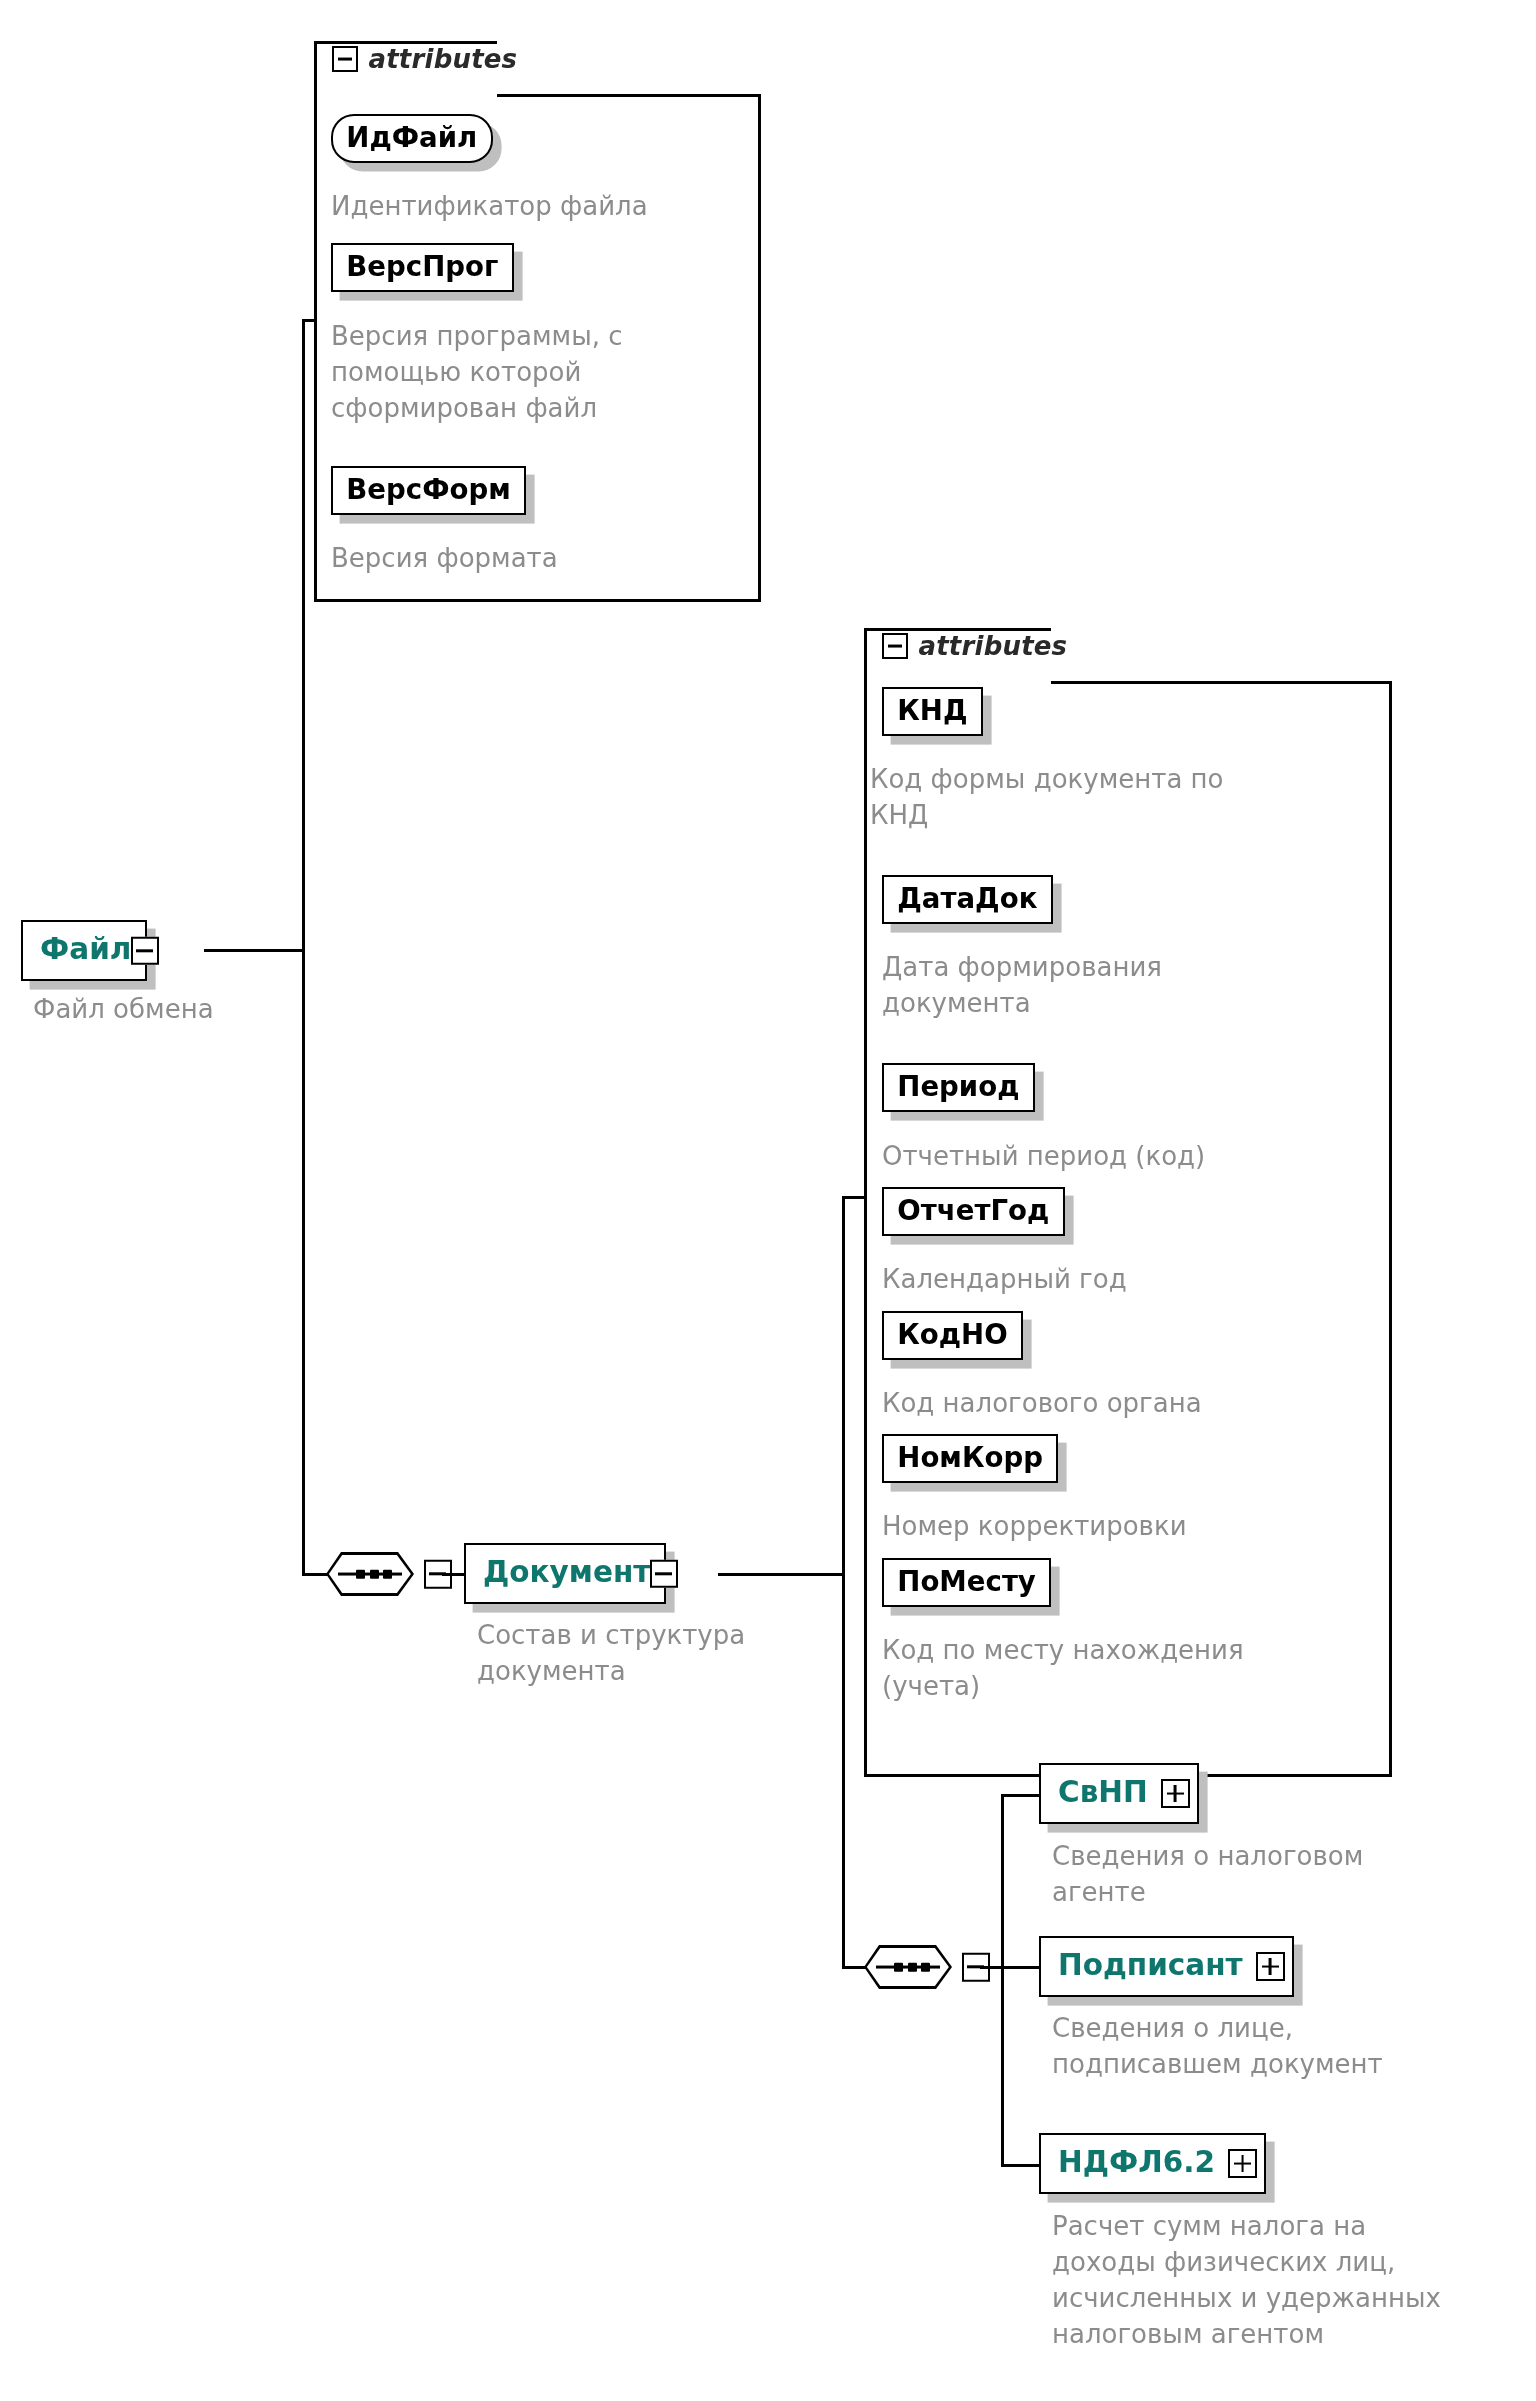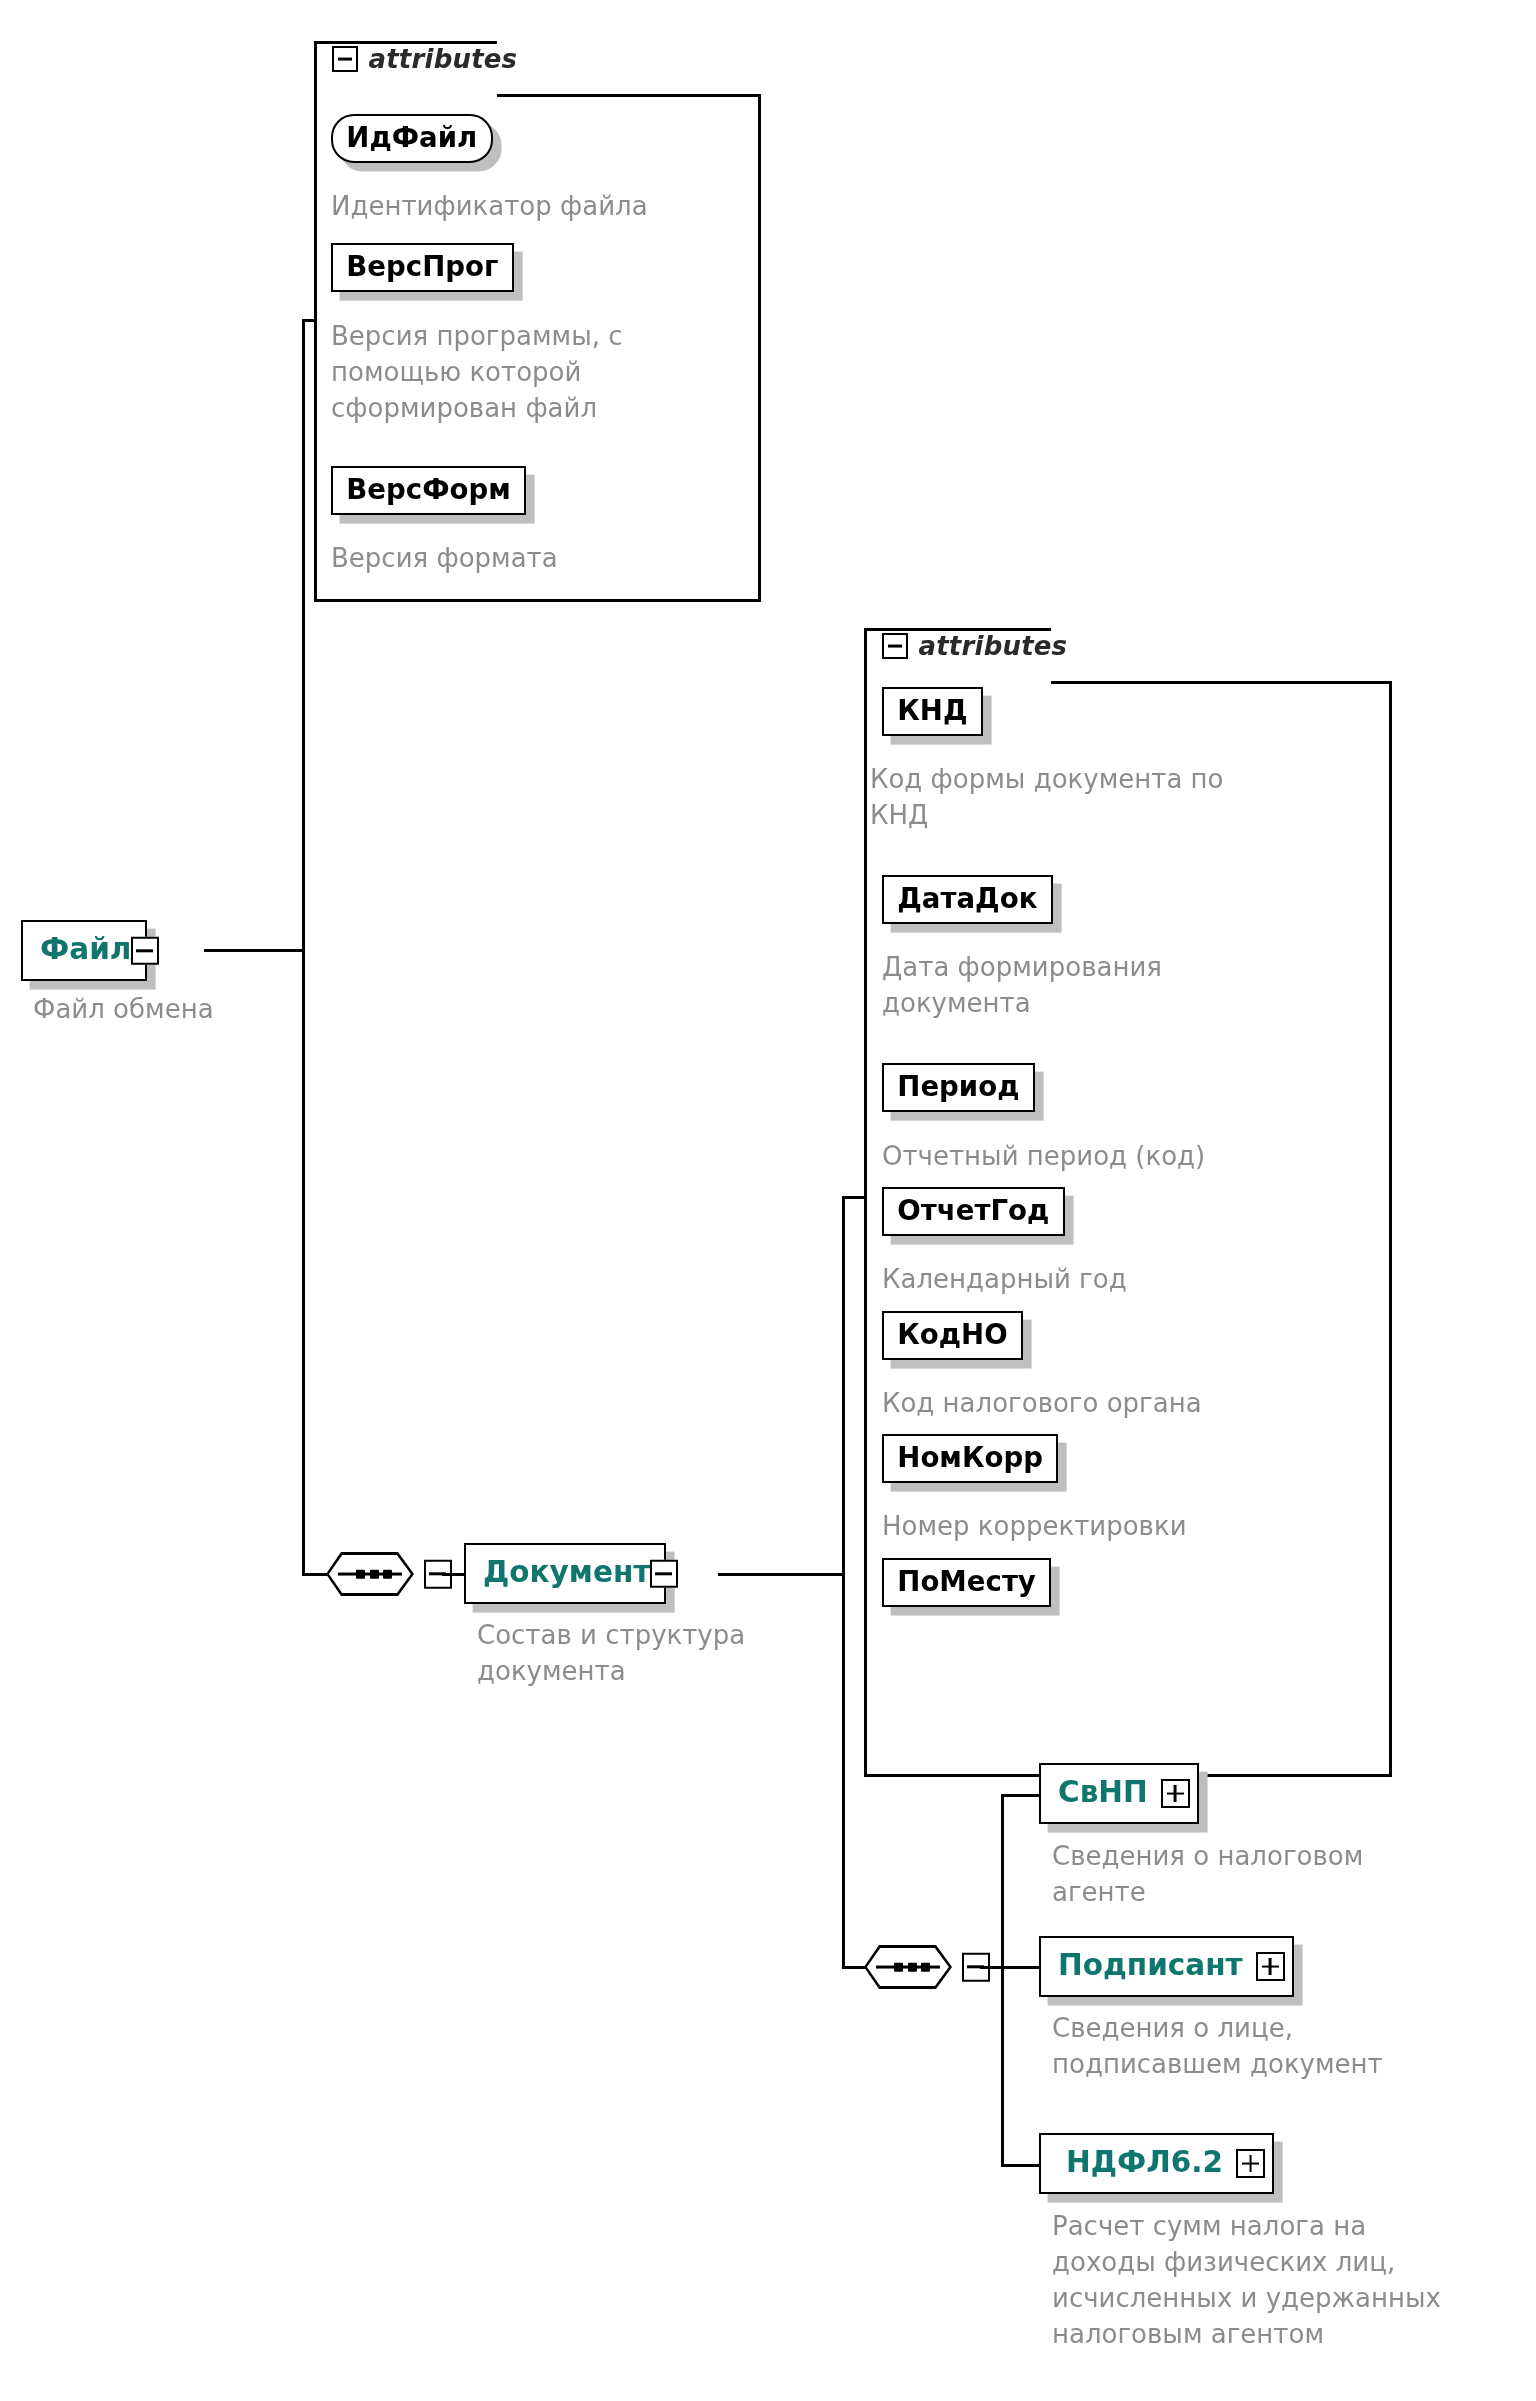--- a/index.html
+++ b/index.html
@@ -230,20 +230,22 @@
   <div class="desc" style="left:882px;top:1385px;width:447px;">Код налогового органа</div>
 
   <div class="chip" style="left:882px;top:1434px;height:49px;">
     <span>НомКорр</span>
   </div>
   <div class="desc" style="left:882px;top:1508px;width:447px;">Номер корректировки</div>
 
   <div class="chip" style="left:882px;top:1558px;height:49px;">
     <span>ПоМесту</span>
   </div>
+  <div class="desc" style="left:882px;top:1632px;width:457px;">Код по месту нахождения
+(учета)</div>
 
   <div class="seq" style="left:864px;top:1945px;">
     <div class="hexbd"></div>
     <div class="hexin"></div>
     <div class="dots"></div>
     <div class="dot" style="left:30px;"></div>
     <div class="dot" style="left:44px;"></div>
     <div class="dot" style="left:57px;"></div>
     <div class="seqtoggle"></div>
   </div>
@@ -264,21 +266,21 @@
   <div class="desc" style="left:1052px;top:1838px;width:438px;">Сведения о налоговом
 агенте</div>
 
   <div class="node" style="left:1039px;top:1936px;height:61px;padding-right:0;">
     <span class="node-label">Подписант</span>
     <span class="in-toggle plus"></span>
   </div>
   <div class="desc" style="left:1052px;top:2010px;width:438px;">Сведения о лице,
 подписавшем документ</div>
 
-  <div class="node" style="left:1039px;top:2133px;height:61px;padding-right:0;padding-left:8px;">
+  <div class="node" style="left:1039px;top:2133px;height:61px;padding-right:0;">
     <span class="node-label">НДФЛ6.2</span>
     <span class="in-toggle plus"></span>
   </div>
   <div class="desc" style="left:1052px;top:2208px;width:495px;">Расчет сумм налога на
 доходы физических лиц,
 исчисленных и удержанных
 налоговым агентом</div>
 
 </div>
 

